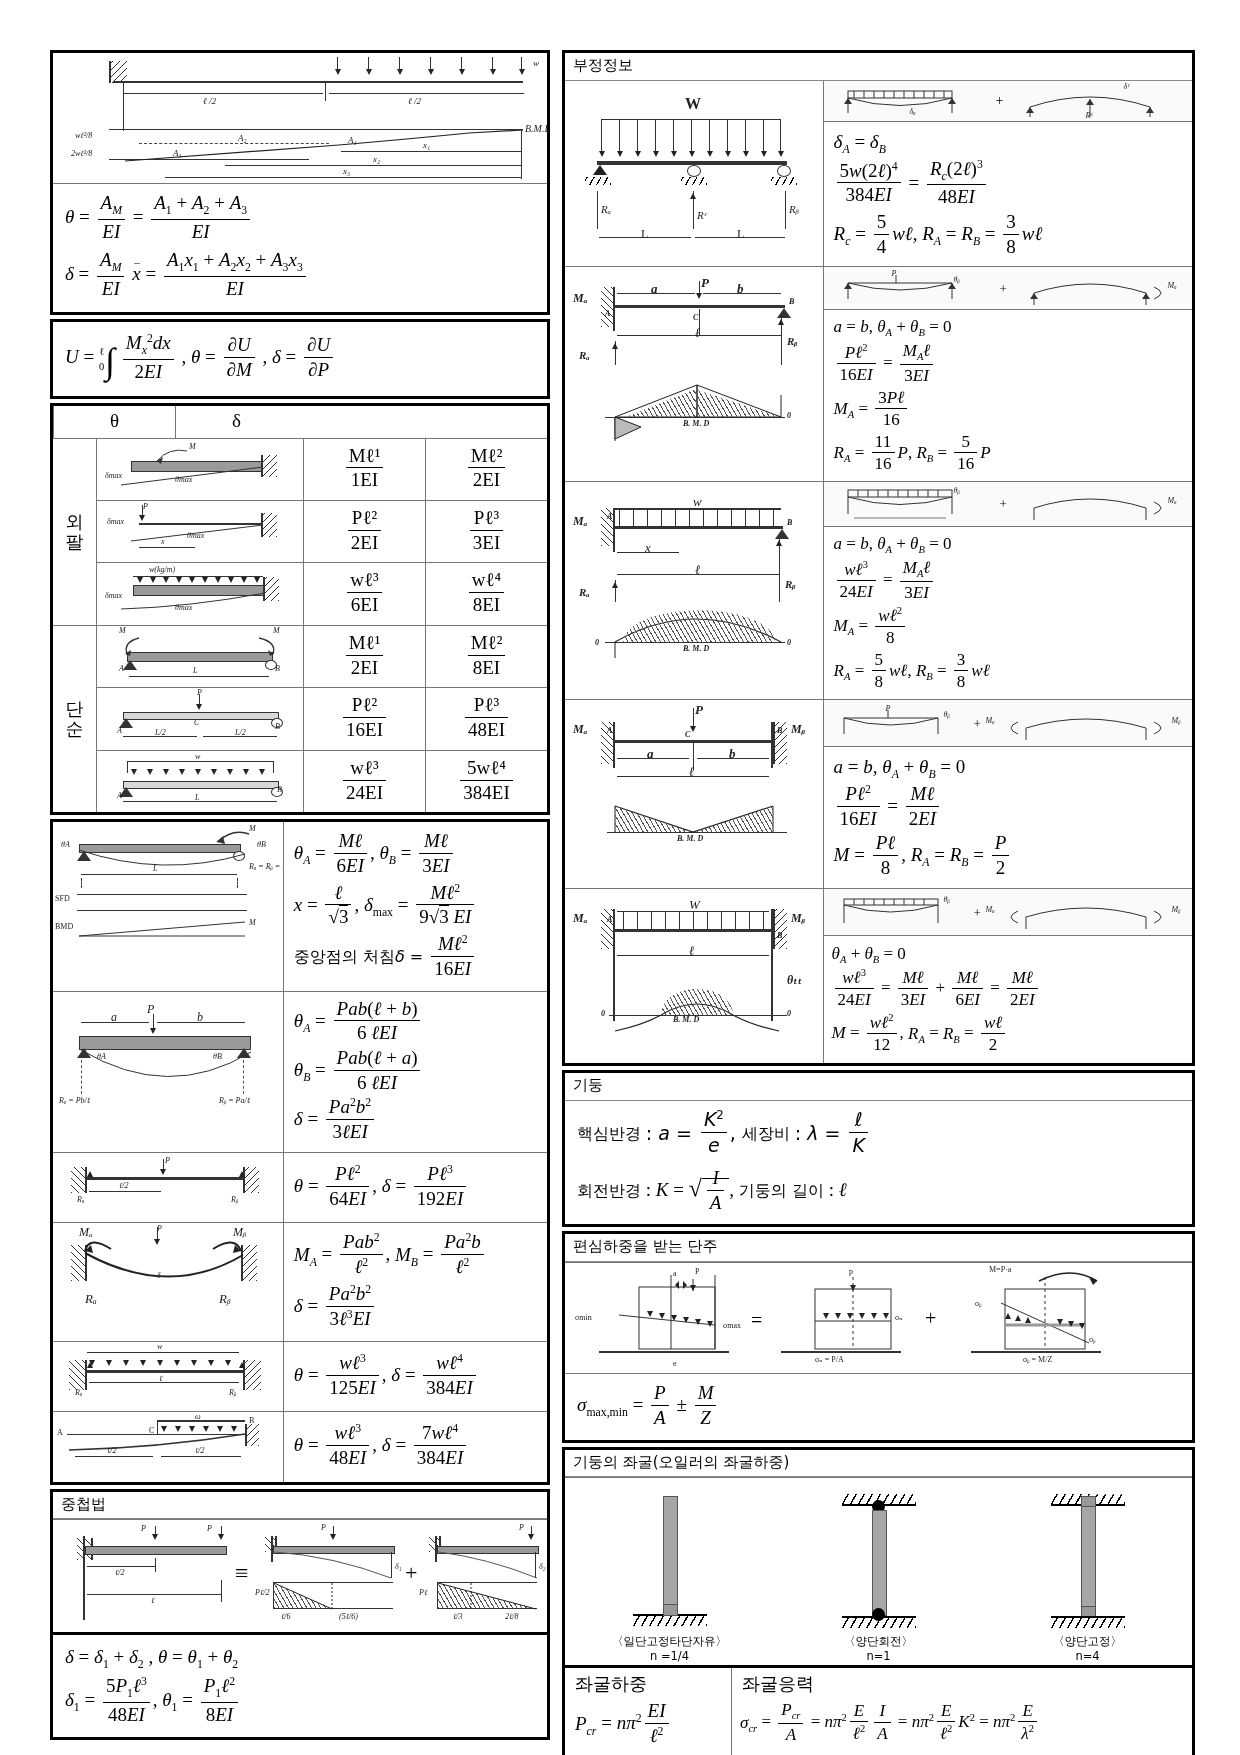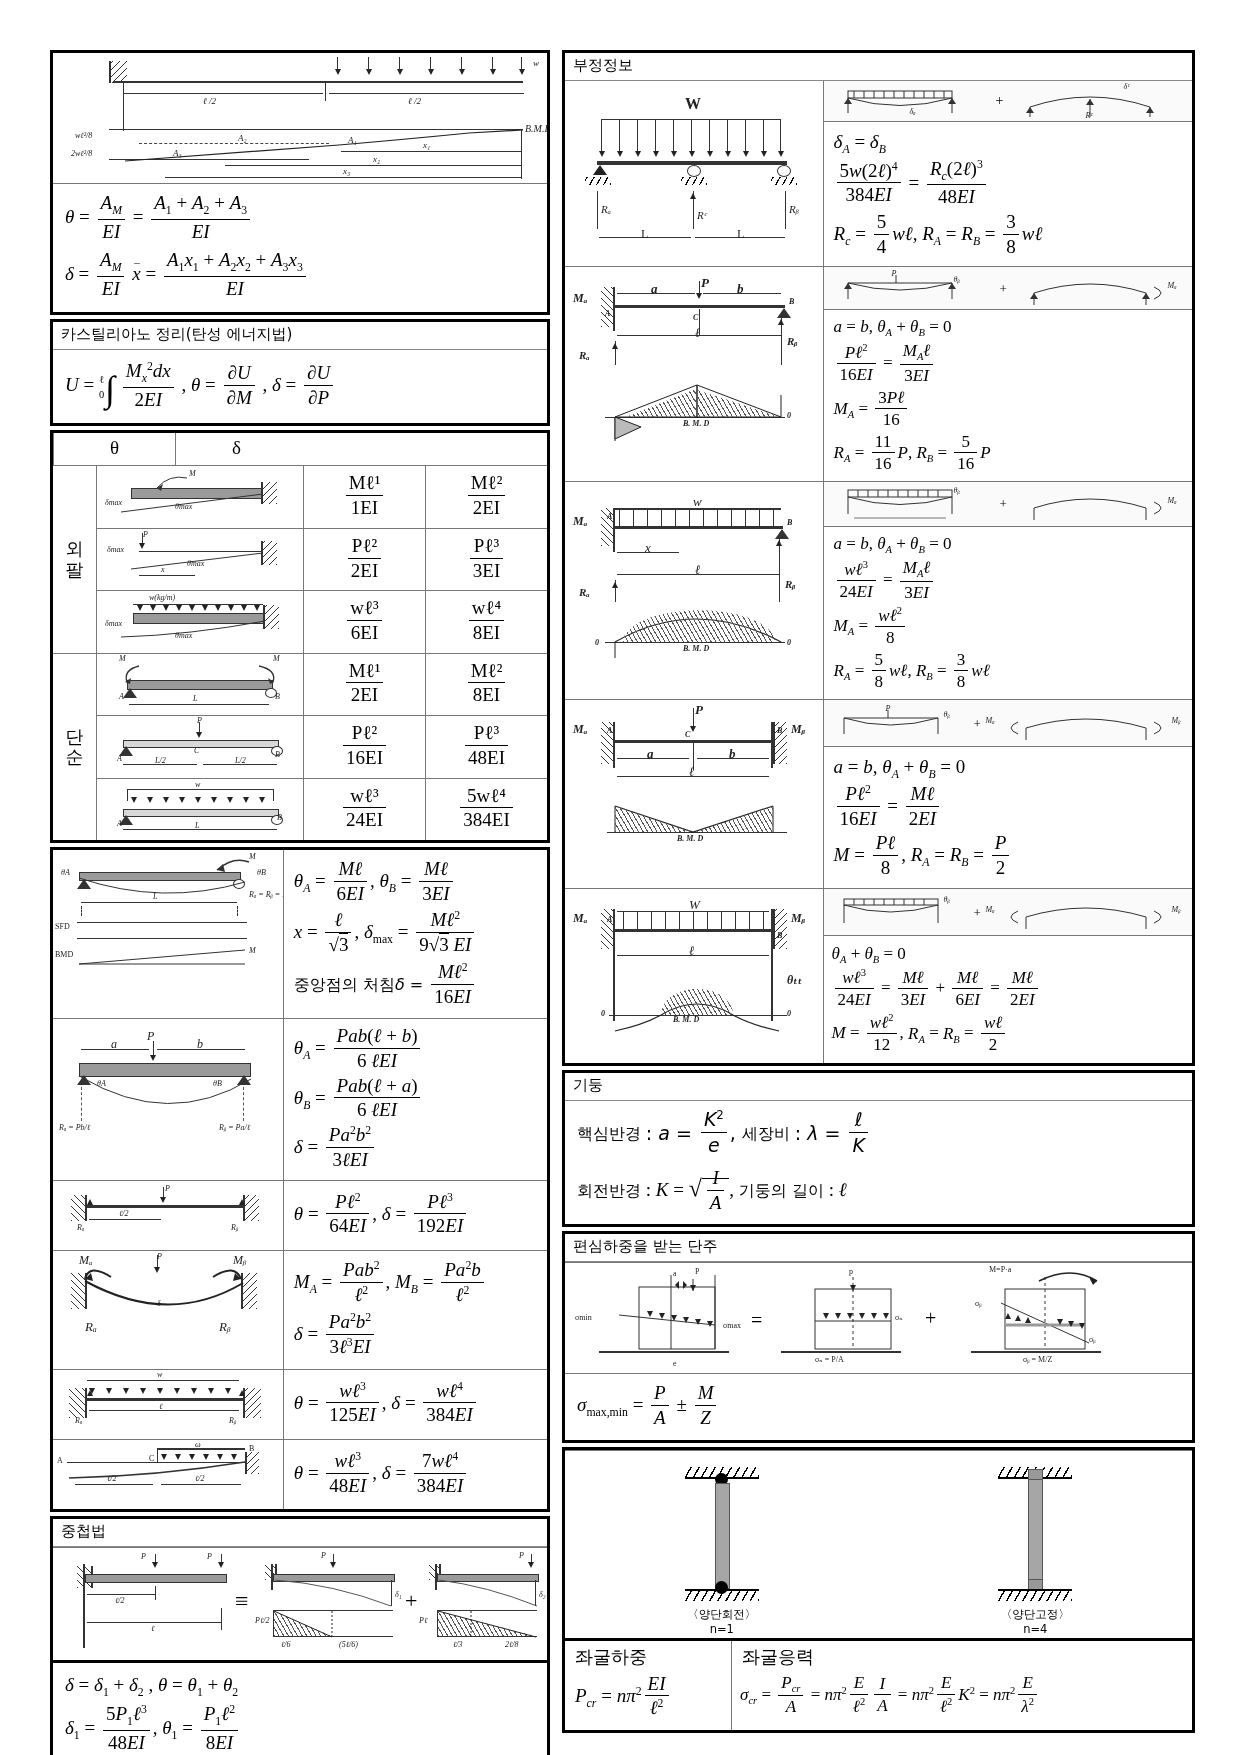--- a/index.html
+++ b/index.html
@@ -204,21 +204,20 @@
           <span style="position:relative;"><span style="position:absolute;left:2px;top:-8px;font-size:11px;">–</span><i>x</i></span> =
           <span class="frac">
               <span class="num"><i>A</i><sub>1</sub><i>x</i><sub>1</sub> + <i>A</i><sub>2</sub><i>x</i><sub>2</sub> + <i>A</i><sub>3</sub><i>x</i><sub>3</sub></span>
               <span class="den"><i>EI</i></span>
             </span>
         </div>
       </div>
     </div>
 
     <div class="blk">
-      <div class="hdr">카스틸리아노 정리(탄성 에너지법)</div>
       <div class="fx" style="padding:10px 12px;">
         <i>U</i> =
         <span class="intlim">
             <span>ℓ</span>
             <span>0</span>
           </span><span class="intg">∫</span>
         <span class="frac">
             <span class="num"><i>M<sub>x</sub></i><sup>2</sup><i>dx</i></span>
             <span class="den">2<i>EI</i></span>
           </span>
@@ -1319,22 +1318,33 @@
             <span class="num"><i>P</i></span>
             <span class="den"><i>A</i></span>
           </span> ± <span class="frac">
             <span class="num"><i>M</i></span>
             <span class="den"><i>Z</i></span>
           </span>
       </div>
     </div>
 
     <div class="blk tight" style="flex:1;display:flex;flex-direction:column;">
+      <div class="hdr">기둥의 좌굴(오일러의 좌굴하중)</div>
       <div class="row r-div" style="justify-content:space-around;padding:4px 0 2px 0;">
 
+        <div>
+          <div class="bk">
+            <div class="post" style="top:14px;height:118px;"></div>
+            <div class="ground" style="top:132px;"></div>
+            <div class="gh" style="top:134px;"></div>
+            <div class="fixblk" style="top:122px;"></div>
+          </div>
+          <div class="bkcap">〈일단고정타단자유〉</div>
+          <div class="bkn">n =1/4</div>
+        </div>
 
         <div>
           <div class="bk">
             <div class="ground" style="top:22px;"></div>
             <div class="gh" style="top:12px;"></div>
             <div class="pin" style="top:18px;"></div>
             <div class="post" style="top:28px;height:104px;"></div>
             <div class="pin" style="top:126px;"></div>
             <div class="ground" style="top:134px;"></div>
             <div class="gh" style="top:136px;"></div>

